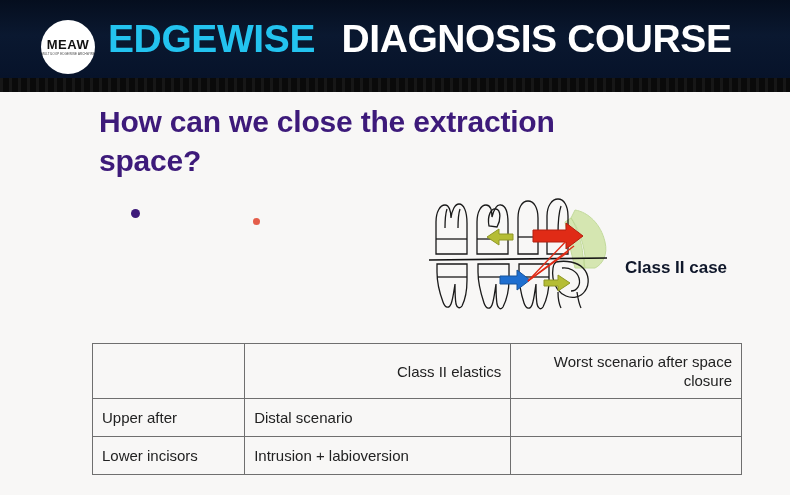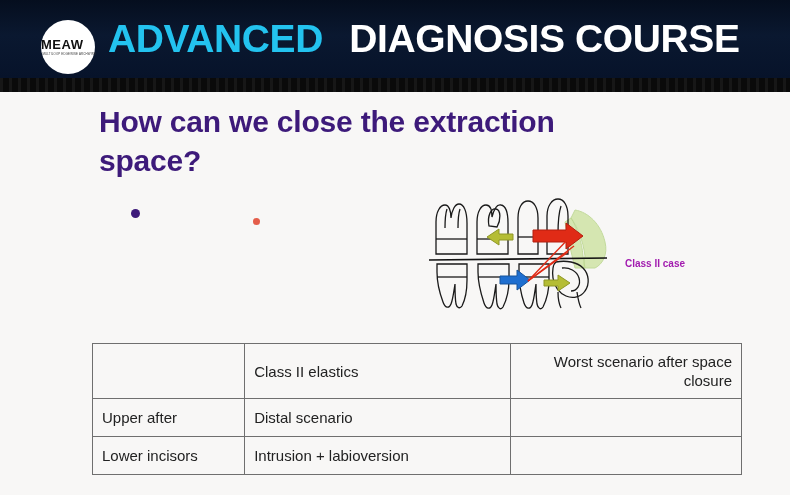--- a/index.html
+++ b/index.html
@@ -24,21 +24,21 @@
   .header-stripe:after{
     content:"";position:absolute;left:0;top:0;width:790px;height:14px;
     background:repeating-linear-gradient(90deg,
       rgba(255,255,255,.055) 0px, rgba(255,255,255,.055) 3px,
       rgba(0,0,0,0) 3px, rgba(0,0,0,0) 9px);
   }
   .logo{
     position:absolute;left:41px;top:20px;
     width:54px;height:54px;border-radius:50%;
     background:#ffffff;
-    display:flex;flex-direction:column;align-items:flex-start;justify-content:center;
+    display:flex;flex-direction:column;align-items:center;justify-content:center;
   }
   .logo-word{
     font-size:13px;font-weight:bold;color:#111;letter-spacing:.5px;
     line-height:12px;font-family:"Liberation Sans", sans-serif;
   }
   .logo-sub{
     font-size:3px;color:#333;letter-spacing:.2px;line-height:4px;
     margin-top:1px;white-space:nowrap;transform:scale(.95);
   }
   .header-title{
@@ -76,61 +76,61 @@
     border-radius:50%;background:#e0422c;opacity:.85;
   }
 
   
   .diagram{
     position:absolute;left:425px;top:100px;width:200px;height:120px;
   }
   .diagram svg{display:block;}
   .case-label{
     position:absolute;left:625px;top:166px;
-    font-size:10px;font-weight:bold;color:#a21caf;white-space:nowrap;
+    font-size:17px;font-weight:bold;color:#0f172a;white-space:nowrap;
   }
 
   
   .tbl{
     position:absolute;left:92px;top:251px;
     width:650px;border-collapse:collapse;
     background:#f8f7f6;
   }
   .tbl td{
     border:1px solid #6f6f6f;
     padding:5px 9px;
     font-size:15px;color:#222;
     vertical-align:middle;
     background:#f8f7f6;
   }
   .col-a{width:145px;}
   .col-b{width:271px;}
   .col-c{width:234px;}
   .hdr-row td{height:44px;}
-  .hdr-center{text-align:left;font-size:16px;}
+  .hdr-center{text-align:right;font-size:16px;}
   .hdr-red{
     text-align:right;color:#c0392b;font-size:15.5px;line-height:19px;
   }
   .r1 td{height:40px;}
   .r2 td,.r3 td{height:27px;}
   .red-bold{
     color:#d9352a;font-weight:bold;font-size:15.5px;line-height:19px;
   }
   .cell-empty{}
 </style>
 </head>
 <body>
 
 <div class="header">
   <div class="logo">
     <div class="logo-word">MEAW</div>
     <div class="logo-sub">MULTILOOP EDGEWISE ARCHWIRE</div>
   </div>
   <div class="header-title">
-    <span class="t-accent">ADVANCED</span><span class="t-white">&nbsp;</span><span class="t-white">DIAGNOSIS COURSE</span>
+    <span class="t-accent">EDGEWISE</span><span class="t-white">&nbsp;</span><span class="t-white">DIAGNOSIS COURSE</span>
   </div>
 </div>
 <div class="header-stripe"></div>
 
 <div class="slide">
 
   <div class="heading">How can we close the extraction space?</div>
 
   <div class="bullet-row">
     <span class="bullet-dot"></span>

